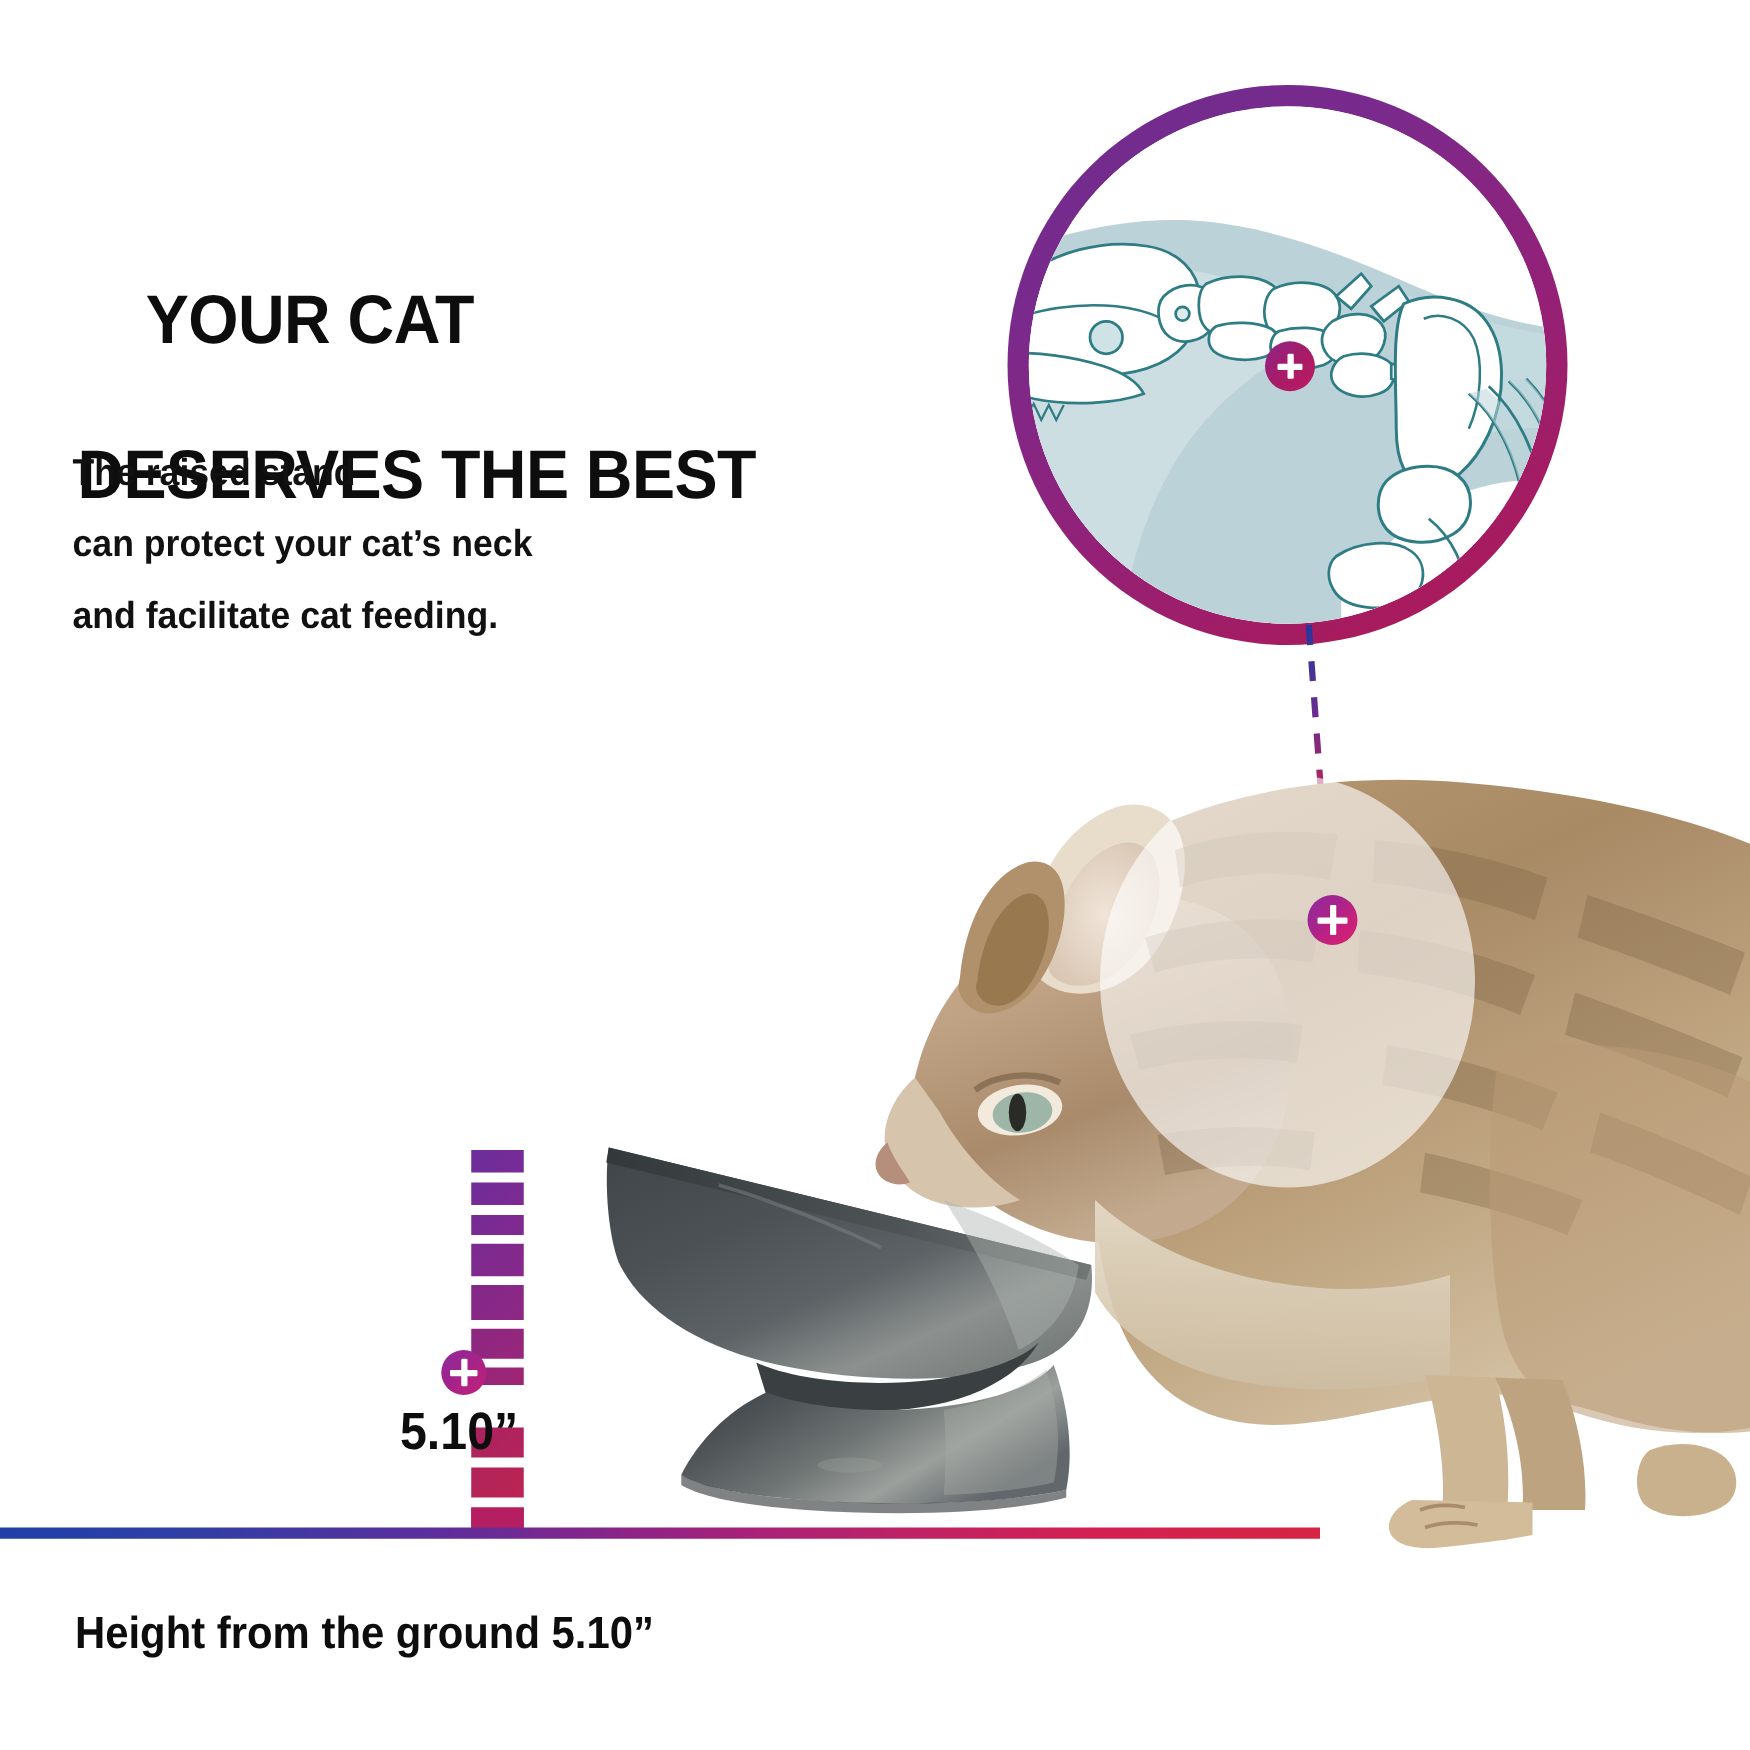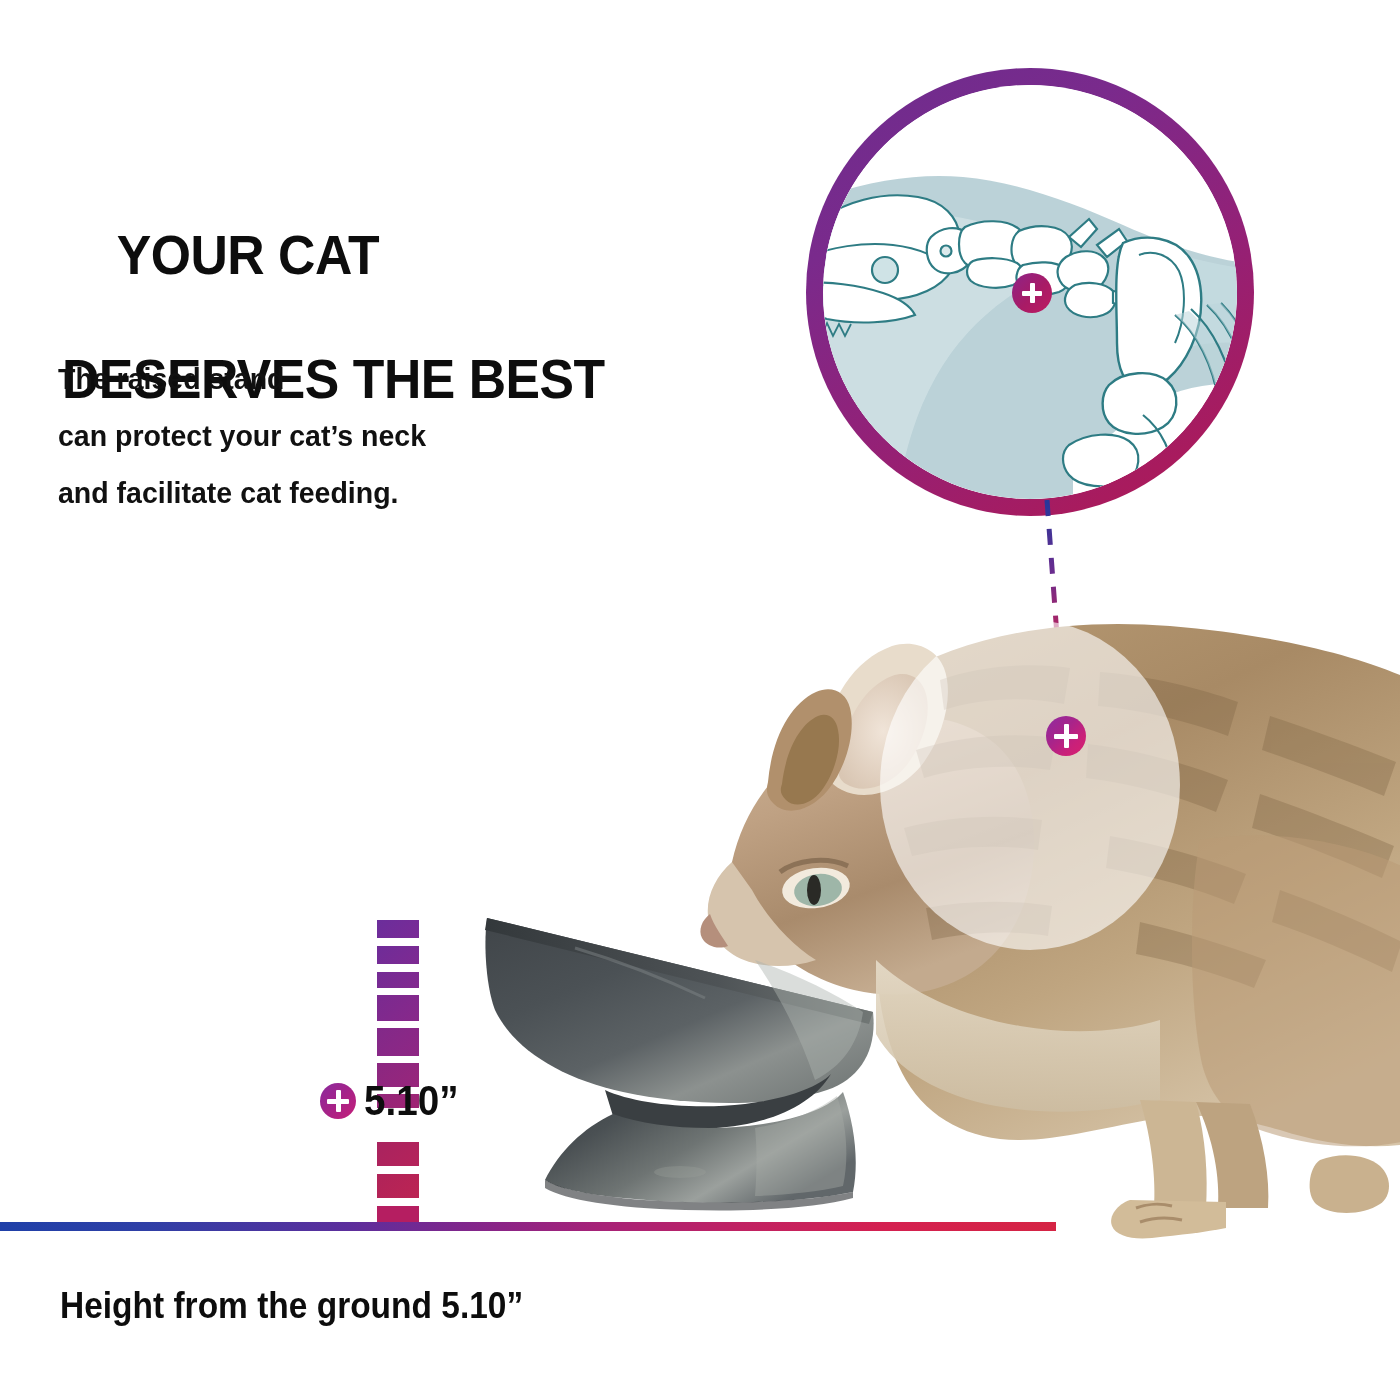--- a/index.html
+++ b/index.html
@@ -99,21 +99,21 @@
   
   .bowl { position:absolute; left:455px; top:900px; width:440px; height:320px; }
   .bowl svg { display:block; width:100%; height:100%; }
 
   
   .ruler { position:absolute; left:377px; top:920px; width:42px; height:300px; }
   .seg { position:absolute; left:0; width:42px; }
 
   .height-badge {
     position:absolute; left:320px; top:1080px;
-    display:flex; align-items:center; gap:8px;
+    display:flex; align-items:center; gap:8px;flex-direction:column;
   }
   .hb-circle {
     position:relative; width:36px; height:36px; border-radius:50%;
     background:linear-gradient(135deg,#8A2B9E 0%,#A3238A 45%,#C51F78 100%);
     flex:0 0 auto;
   }
   .hb-circle::before, .hb-circle::after {
     content:""; position:absolute; background:#fff; border-radius:1px;
   }
   .hb-circle::before { left:15.5px; top:7px; width:5px; height:22px; }

